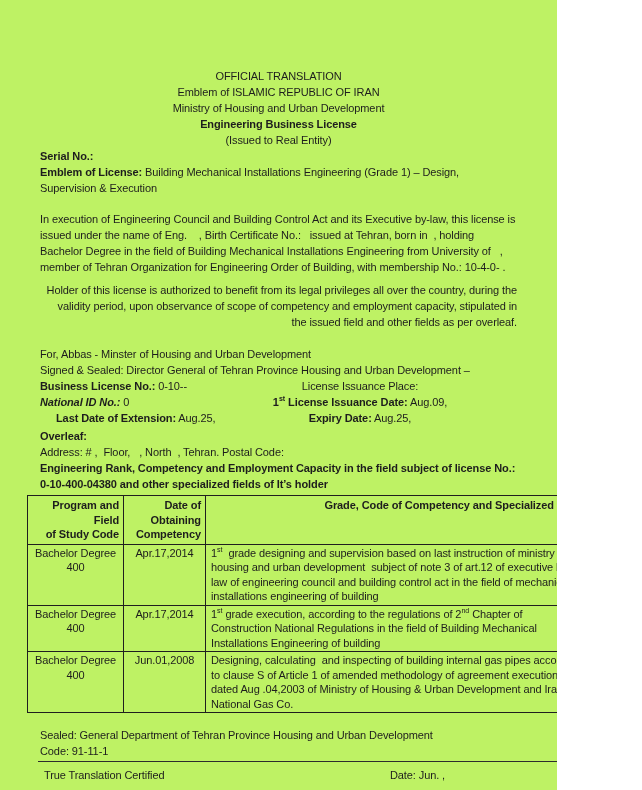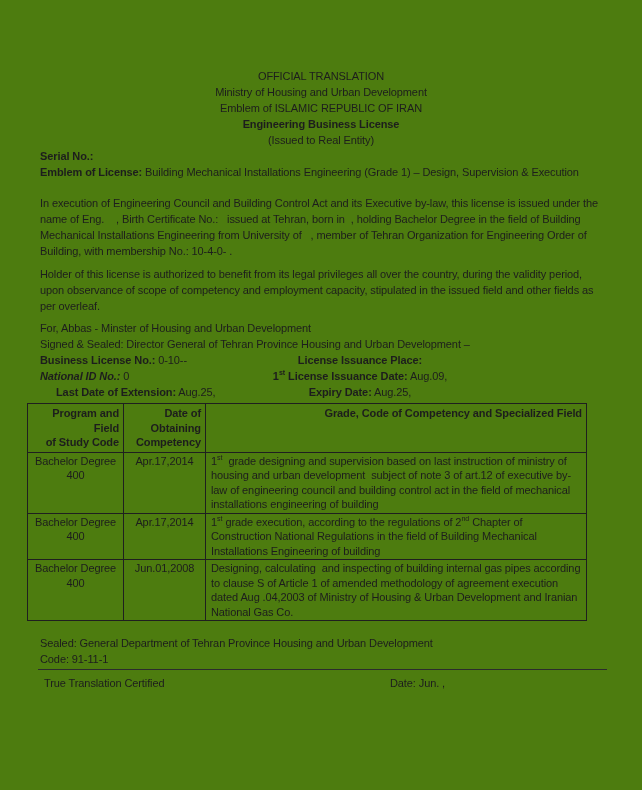--- a/index.html
+++ b/index.html
@@ -1,30 +1,30 @@
 <!DOCTYPE html>
 <html><head>
 <meta charset="utf-8">
 <style>
   html,body{margin:0;padding:0;background:#ffffff;}
   .page{
-    width:642px;height:790px;box-sizing:border-box;
+    width:557px;height:790px;box-sizing:border-box;
     padding:68px 40px 0 40px;
-    background:#4d7c0f;
+    background:#bef264;
     font-family:"Liberation Sans","DejaVu Sans",sans-serif;
     font-size:11px;line-height:16px;letter-spacing:-0.1px;
     color:#1d1d1d;position:relative;overflow:hidden;
   }
   p{margin:0;}
   .c{text-align:center;}
   .b{font-weight:bold;}
   .pre{white-space:pre-wrap;}
   .p1{margin-top:15px;}
-  .p2{margin-top:7px;}
-  .forblock{margin-top:6px;}
+  .p2{margin-top:7px;text-align:right;}
+  .forblock{margin-top:16px;}
   .info-row{display:flex;}
   .info-left{width:190px;}
   .info-right{width:260px;text-align:center;}
   .overleaf-block{margin-top:2px;}
   table.lic{
     border-collapse:collapse;width:560px;margin-left:-13px;margin-top:3px;
     table-layout:fixed;
   }
   .lic th,.lic td{
     border:1.5px solid #1f1f1f;padding:1px 5px;vertical-align:top;
@@ -42,53 +42,58 @@
   .certrow .t{margin-left:4px;}
   .certrow .date{position:absolute;left:350px;top:0;}
 </style>
 </head>
 <body>
 
 <div class="page">
 
   <div class="c">
     <p>OFFICIAL TRANSLATION</p>
+    <p>Emblem of ISLAMIC REPUBLIC OF IRAN</p>
     <p>Ministry of Housing and Urban Development</p>
-    <p>Emblem of ISLAMIC REPUBLIC OF IRAN</p>
     <p class="b">Engineering Business License</p>
     <p>(Issued to Real Entity)</p>
   </div>
 
   <div>
     <p class="b">Serial No.:</p>
     <p><span class="b">Emblem of License:</span><span> Building Mechanical Installations Engineering (Grade 1) – Design, Supervision &amp; Execution</span></p>
   </div>
 
   <p class="p1 pre">In execution of Engineering Council and Building Control Act and its Executive by-law, this license is issued under the name of Eng.    , Birth Certificate No.:   issued at Tehran, born in  , holding Bachelor Degree in the field of Building Mechanical Installations Engineering from University of   , member of Tehran Organization for Engineering Order of Building, with membership No.: 10-4-0- .</p>
 
   <p class="p2 pre">Holder of this license is authorized to benefit from its legal privileges all over the country, during the validity period, upon observance of scope of competency and employment capacity, stipulated in the issued field and other fields as per overleaf.</p>
 
   <div class="forblock">
     <p>For, Abbas - Minster of Housing and Urban Development</p>
     <p>Signed &amp; Sealed: Director General of Tehran Province Housing and Urban Development –</p>
 
     <div class="info-row">
       <span class="info-left"><span style="font-weight: bold;">Business License No.:</span><span> 0-10--</span></span>
-      <span class="info-right"><span style="font-weight: bold; text-align: right;">License Issuance Place:</span></span>
+      <span class="info-right"><span style="font-weight: normal; text-align: right;">License Issuance Place:</span></span>
     </div>
     <div class="info-row">
       <span class="info-left"><span style="font-weight: bold; font-style: italic;">National ID No.:</span><span> 0</span></span>
       <span class="info-right"><span style="font-weight: bold;">1</span><sup style="font-weight: bold;">st</sup><span style="font-weight: bold;"> License Issuance Date:</span><span> Aug.09,</span></span>
     </div>
     <div class="info-row">
       <span class="info-left"><span style="font-weight: bold; padding-left: 16px;">Last Date of Extension:</span><span> Aug.25,</span></span>
       <span class="info-right"><span style="font-weight: bold;">Expiry Date:</span><span> Aug.25,</span></span>
     </div>
   </div>
 
+  <div class="overleaf-block">
+    <p class="b">Overleaf:</p>
+    <p class="pre">Address: # ,  Floor,   , North  , Tehran. Postal Code:</p>
+    <p class="b">Engineering Rank, Competency and Employment Capacity in the field subject of license No.: 0-10-400-04380 and other specialized fields of It’s holder</p>
+  </div>
 
   <table class="lic">
     <colgroup>
       <col style="width:96px">
         <col style="width:82px">
         <col>
     </colgroup>
     <thead>
       <tr>
         <th>

